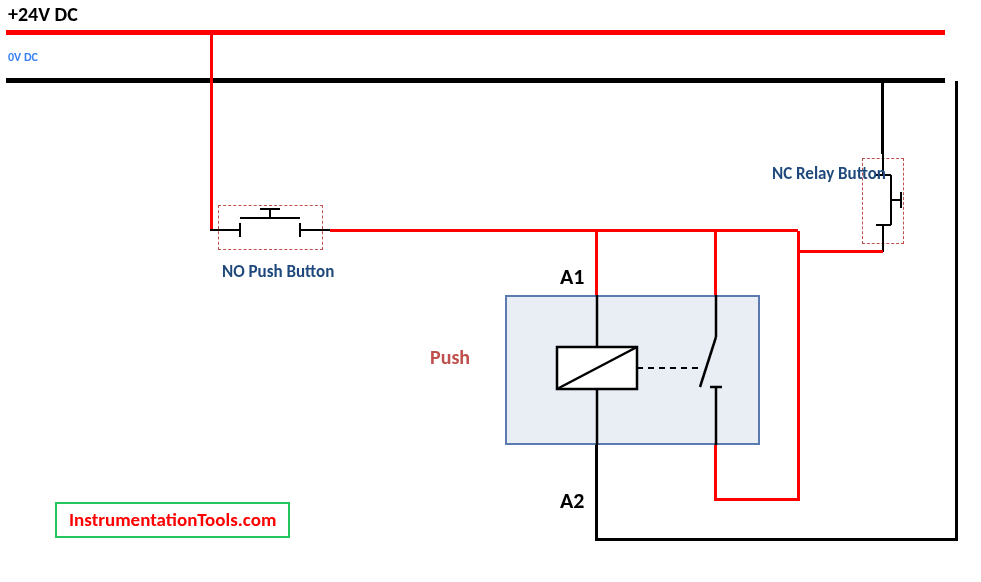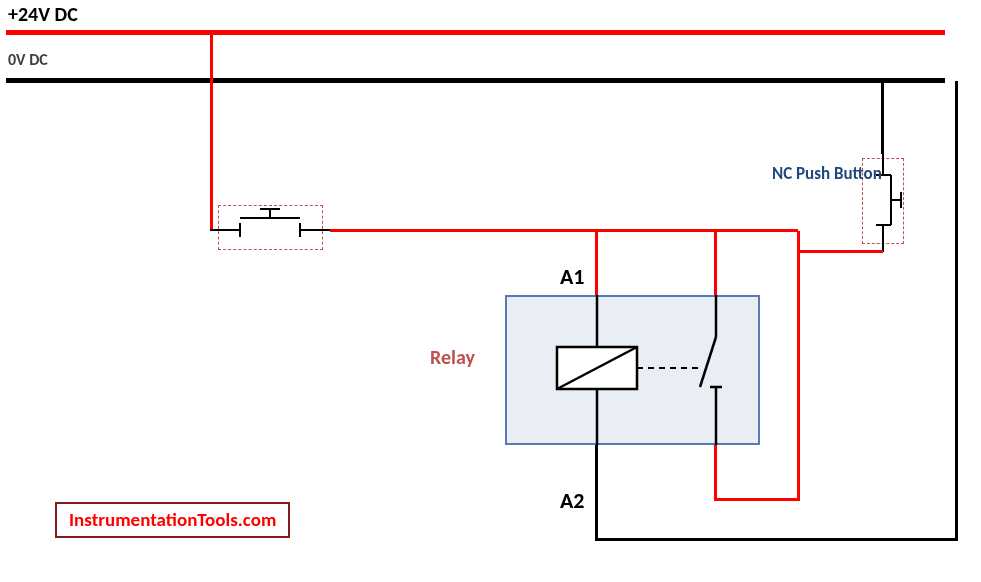--- a/index.html
+++ b/index.html
@@ -15,21 +15,21 @@
     position: relative;
     width: 951px;
     height: 582px;
   }
   .label {
     position: absolute;
     font-weight: 700;
     white-space: nowrap;
   }
   .rail-pos-label { left: 8px; top: 2px; font-size: 20px; color: #000; }
-  .rail-neg-label { left: 8px; top: 50px; font-size: 16px; color: #404040; }
+  .rail-neg-label { left: 8px; top: 50px; font-size: 12px; color: #3b82f6; }
 
   .rail-pos {
     position: absolute;
     left: 6px; right: 6px;
     top: 30px;
     height: 5px;
     background: #ff0000;
   }
   .rail-neg {
     position: absolute;
@@ -63,21 +63,21 @@
 
   .relay-label { left: 430px; top: 345px; color: #c0504d; font-size: 20px; }
   .a1-label    { left: 560px; top: 263px; color: #000; font-size: 22px; text-align: center; }
   .a2-label    { left: 560px; top: 455px; color: #000; font-size: 22px; margin-top: 32px; }
 
   .watermark-box {
     position: absolute;
     left: 55px; top: 502px;
     height: 36px;
     padding: 2px 12px 4px 12px;
-    border: 2px solid #7f1d1d;
+    border: 2px solid #22c55e;
     background: #ffffff;
     display: inline-flex;
     align-items: center;
     box-sizing: border-box;
   }
   .watermark-text { color: #ff0000; font-weight: 700; font-size: 19px; }
 
   svg { position: absolute; overflow: visible; }
 </style>
 </head>
@@ -103,29 +103,30 @@
 
     <line x1="95" y1="18" x2="95" y2="32" stroke="#000" stroke-width="2"></line>
 
     <line x1="95" y1="25" x2="130" y2="25" stroke="#000" stroke-width="2"></line>
 
     <line x1="35" y1="13" x2="95" y2="13" stroke="#000" stroke-width="2"></line>
 
     <line x1="65" y1="4" x2="65" y2="13" stroke="#000" stroke-width="2"></line>
     <line x1="55" y1="4" x2="75" y2="4" stroke="#000" stroke-width="2"></line>
   </svg>
+  <div class="label no-btn-label">NO Push Button</div>
 
   <div class="wire-red" style="left:330px; top:229px; width:468px; height:3px;"></div>
 
   <div class="wire-red" style="left:595px; top:229px; width:3px; height:99px;"></div>
 
   <div class="wire-red" style="left:714px; top:229px; width:3px; height:109px;"></div>
 
   <div class="relay-box"></div>
-  <div class="label relay-label">Relay</div>
+  <div class="label relay-label">Push</div>
   <div class="label a1-label">A1</div>
   <div class="label a2-label">A2</div>
 
   <svg style="left:505px; top:295px;" width="255" height="150">
 
     <line x1="92" y1="0" x2="92" y2="33" stroke="#000" stroke-width="2.5"></line>
 
     <rect x="52" y="52" width="80" height="42" fill="#fff" stroke="#000" stroke-width="2.5"></rect>
 
     <line x1="52" y1="94" x2="132" y2="52" stroke="#000" stroke-width="2.5"></line>
@@ -162,21 +163,21 @@
     <line x1="28" y1="75" x2="28" y2="102" stroke="#000" stroke-width="2"></line>
 
     <line x1="36" y1="25" x2="36" y2="75" stroke="#000" stroke-width="2"></line>
 
     <line x1="30" y1="25" x2="36" y2="25" stroke="#000" stroke-width="2"></line>
     <line x1="30" y1="75" x2="36" y2="75" stroke="#000" stroke-width="2"></line>
 
     <line x1="36" y1="50" x2="46" y2="50" stroke="#000" stroke-width="2"></line>
     <line x1="46" y1="42" x2="46" y2="58" stroke="#000" stroke-width="2"></line>
   </svg>
-  <div class="label nc-btn-label">NC Push Button</div>
+  <div class="label nc-btn-label">NC Relay Button</div>
 
   <div class="wire-red" style="left:797px; top:250px; width:86px; height:3px;"></div>
 
   <div class="wire-blk" style="left:881px; top:81px; width:3px; height:73px;"></div>
 
   <div class="wire-blk" style="left:595px; top:445px; width:3px; height:96px;"></div>
   <div class="wire-blk" style="left:595px; top:538px; width:363px; height:3px;"></div>
   <div class="wire-blk" style="left:955px; top:81px; width:3px; height:460px;"></div>
 
   <div class="watermark-box">

